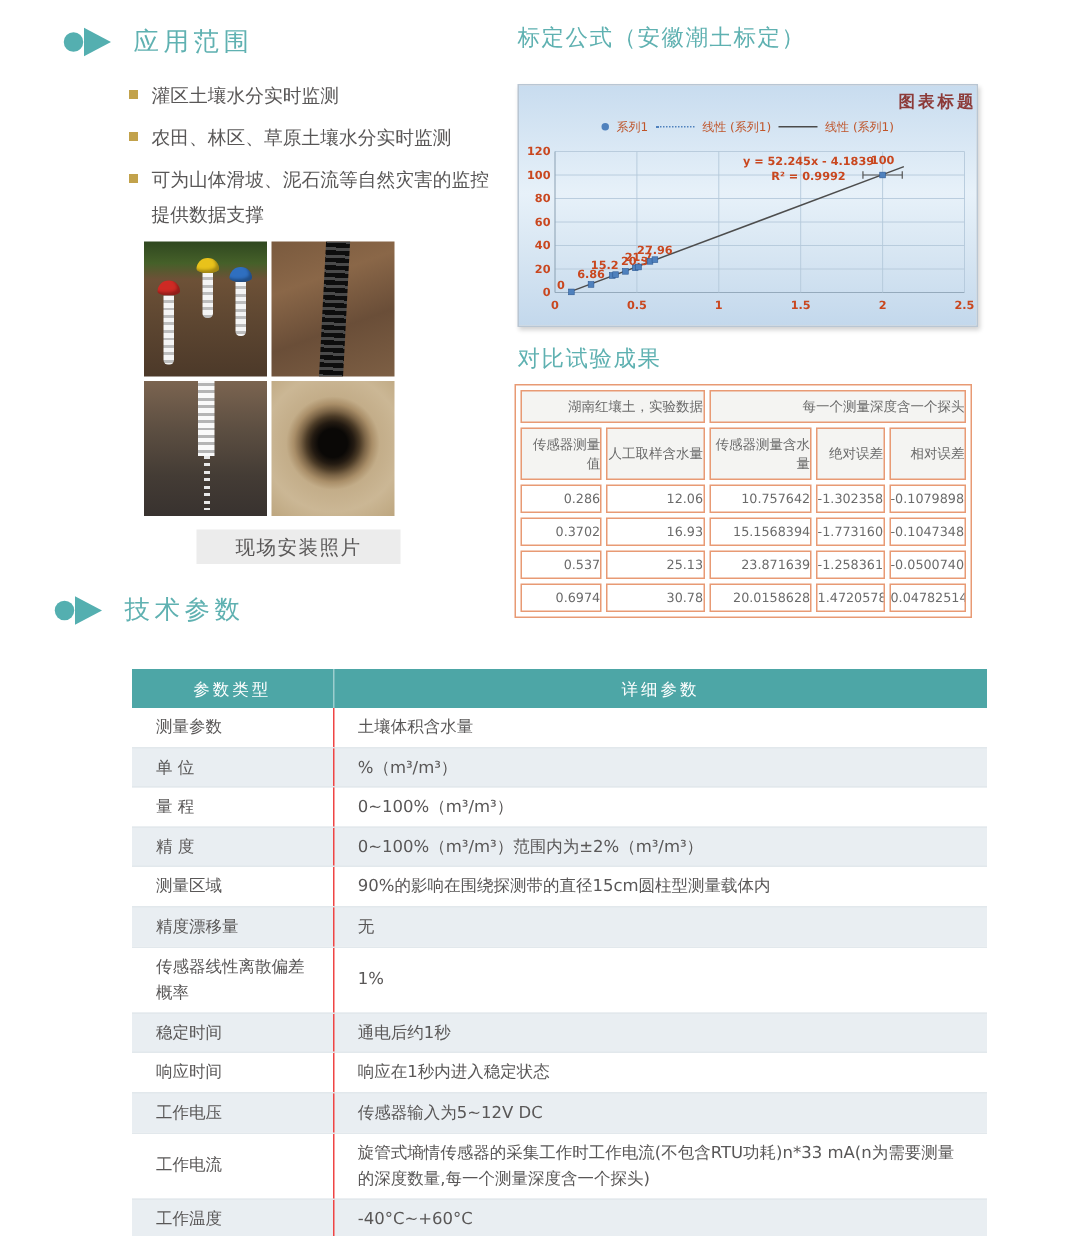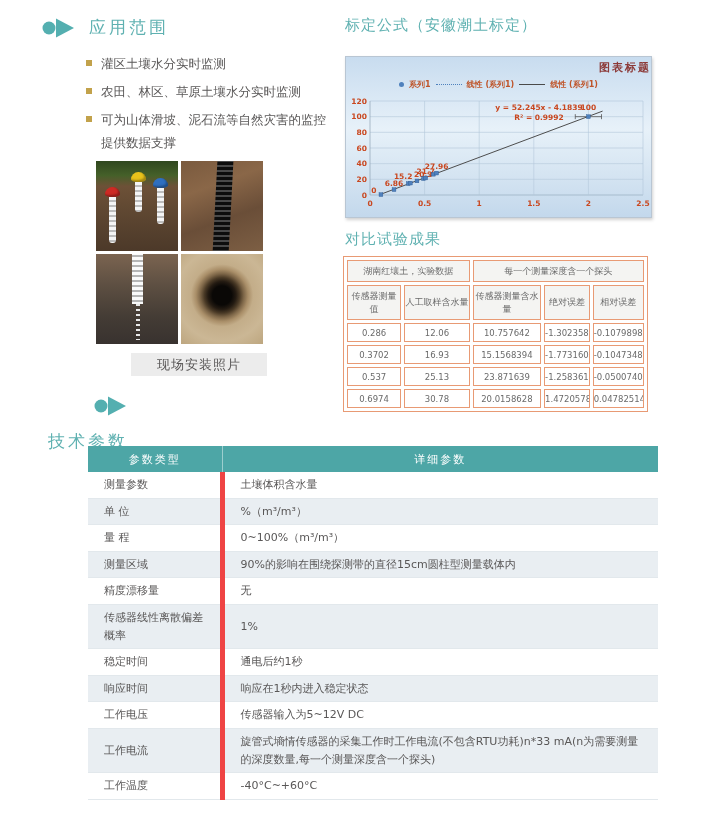--- a/index.html
+++ b/index.html
@@ -39,41 +39,41 @@
   .photo-caption{position:absolute;left:131px;top:353px;width:136px;height:23px;background:#ececec;
         display:flex;align-items:center;justify-content:center;font-size:13px;letter-spacing:1px;color:#595757;}
 
   
   .chart-wrap{position:absolute;left:345px;top:56px;width:305px;height:160px;border:1px solid #b9c6d3;
         background:linear-gradient(180deg,#c8dcef 0%,#e7f1f9 45%,#d6e5f2 72%,#c3d8ec 100%);
         box-shadow:1px 2px 3px rgba(0,0,0,.18);}
   .chart-title{position:absolute;top:3px;left:0;width:100%;text-align:right;font-size:11px;font-weight:bold;
         color:#8c3a38;letter-spacing:2px;}
   .chart-legend{position:absolute;top:22px;left:0;width:100%;display:flex;justify-content:center;align-items:center;
-        gap:5px;font-size:8px;font-weight:bold;color:#bf5429;}
+        gap:5px;font-size:8px;font-weight:normal;color:#bf5429;}
   .lg-dot{width:5px;height:5px;border-radius:50%;background:#4f81bd;}
   .lg-dotted{width:26px;height:0;border-top:1.5px dotted #4f81bd;}
   .lg-solid{width:26px;height:0;border-top:1.5px solid #4a4a4a;}
   .chart-svg{position:absolute;left:0;top:0;width:305px;height:160px;}
 
   
   .comparison{position:absolute;left:343px;top:256px;width:305px;table-layout:fixed;
         border-collapse:separate;border-spacing:3px;border:1px solid #e89a74;background:#fff;
         font-size:8.5px;color:#6a6a6a;}
-  .comparison th,.comparison td{border:1px solid #e89a74;text-align:center;font-weight:normal;padding:3.5px 0;overflow:hidden;}
+  .comparison th,.comparison td{border:1px solid #e89a74;text-align:right;font-weight:normal;padding:3.5px 0;overflow:hidden;}
   .comparison thead th,.comparison thead td{background:#f4f4f2;font-size:9px;}
   .comparison tbody td{background:#fff;}
 
   
   .tech{position:absolute;left:88px;top:446px;width:570px;table-layout:fixed;border-collapse:collapse;
         font-size:11px;color:#595757;}
   .tech th{background:#4da6a6;color:#fff;font-weight:normal;font-size:11px;height:24px;letter-spacing:2px;}
   .tech th:first-child{border-right:1px solid rgba(255,255,255,.45);}
   .tech td{border-bottom:1px solid #e2e8ec;padding:4px 12px 4px 16px;line-height:1.6;vertical-align:middle;}
-  .tech td:first-child{border-right:5px solid #ef4444;}
+  .tech td:first-child{border-right:1px solid #ef4444;}
   .tech tbody tr:nth-child(even){background:#e9eef2;}
 </style>
 </head>
 <body>
 
 <div class="page">
 
   <div class="section-heading" style="left:42px;top:16px;">
     <svg class="arrow-icon" viewBox="0 0 34 22">
       <circle cx="7" cy="11" r="6.5" fill="#54afb0"></circle>
@@ -226,21 +226,21 @@
         <tr>
           <td>0.6974</td>
           <td>30.78</td>
           <td>20.0158628</td>
           <td>1.4720578</td>
           <td>0.04782514</td>
         </tr>
       </tbody>
   </table>
 
-  <div class="section-heading" style="left:48px;top:395px;flex-direction:column;">
+  <div class="section-heading" style="left:36px;top:395px;">
     <svg class="arrow-icon" viewBox="0 0 34 22">
       <circle cx="7" cy="11" r="6.5" fill="#54afb0"></circle>
       <polygon points="14,1.5 32,11 14,20.5" fill="#54afb0"></polygon>
     </svg>
     <span class="h-text">技术参数</span>
   </div>
 
   <table class="tech">
     <colgroup>
         <col style="width:134px">
@@ -259,20 +259,24 @@
         </tr>
         <tr>
           <td>单 位</td>
           <td>%（m³/m³）</td>
         </tr>
         <tr>
           <td>量 程</td>
           <td>0~100%（m³/m³）</td>
         </tr>
         <tr>
+          <td>精 度</td>
+          <td>0~100%（m³/m³）范围内为±2%（m³/m³）</td>
+        </tr>
+        <tr>
           <td>测量区域</td>
           <td>90%的影响在围绕探测带的直径15cm圆柱型测量载体内</td>
         </tr>
         <tr>
           <td>精度漂移量</td>
           <td>无</td>
         </tr>
         <tr>
           <td>传感器线性离散偏差概率</td>
           <td>1%</td>

